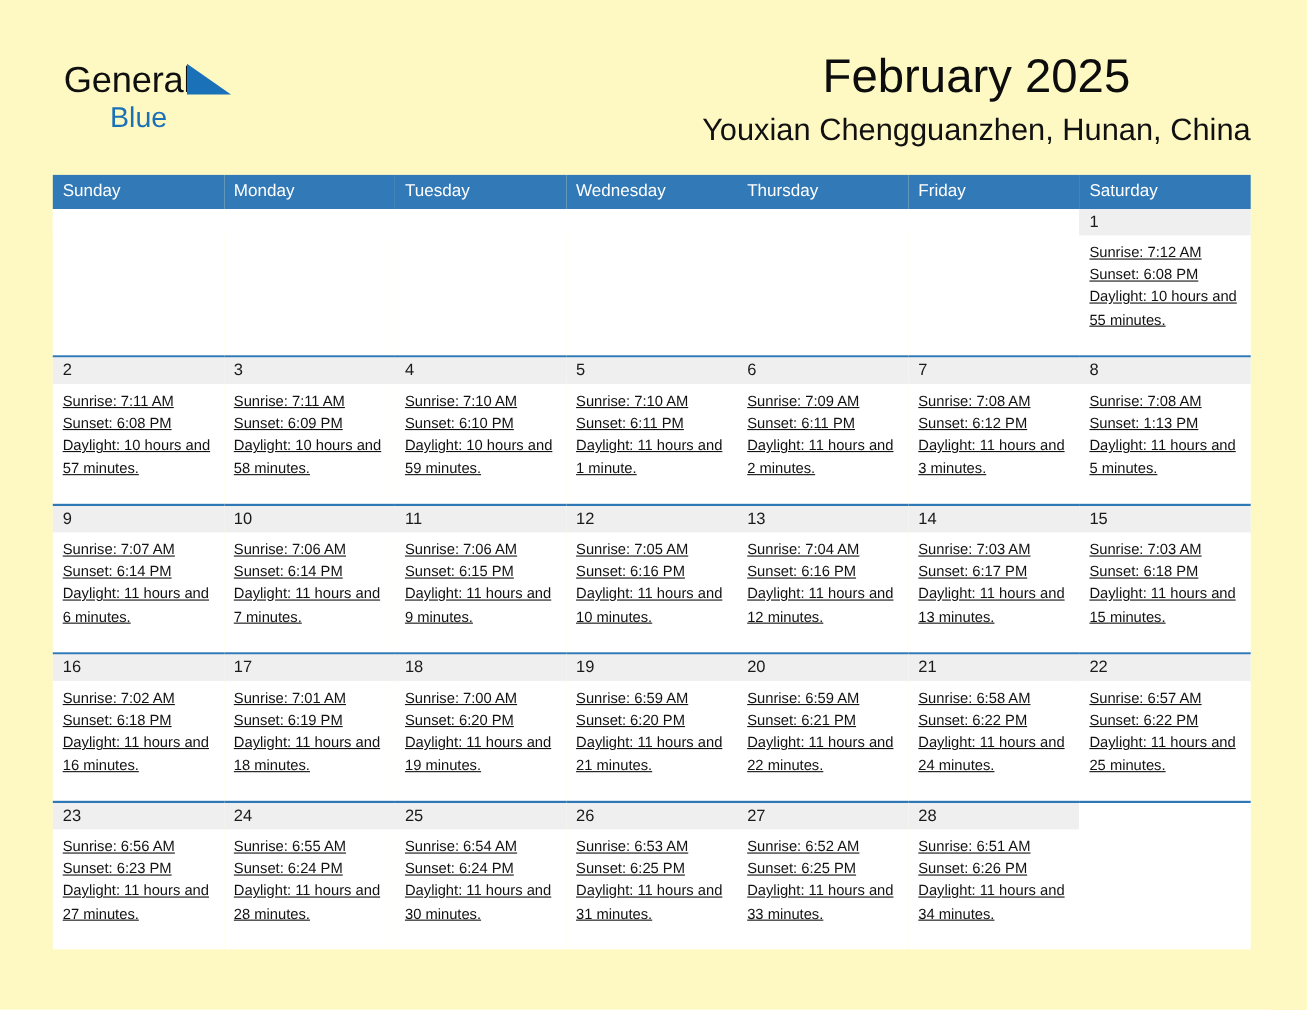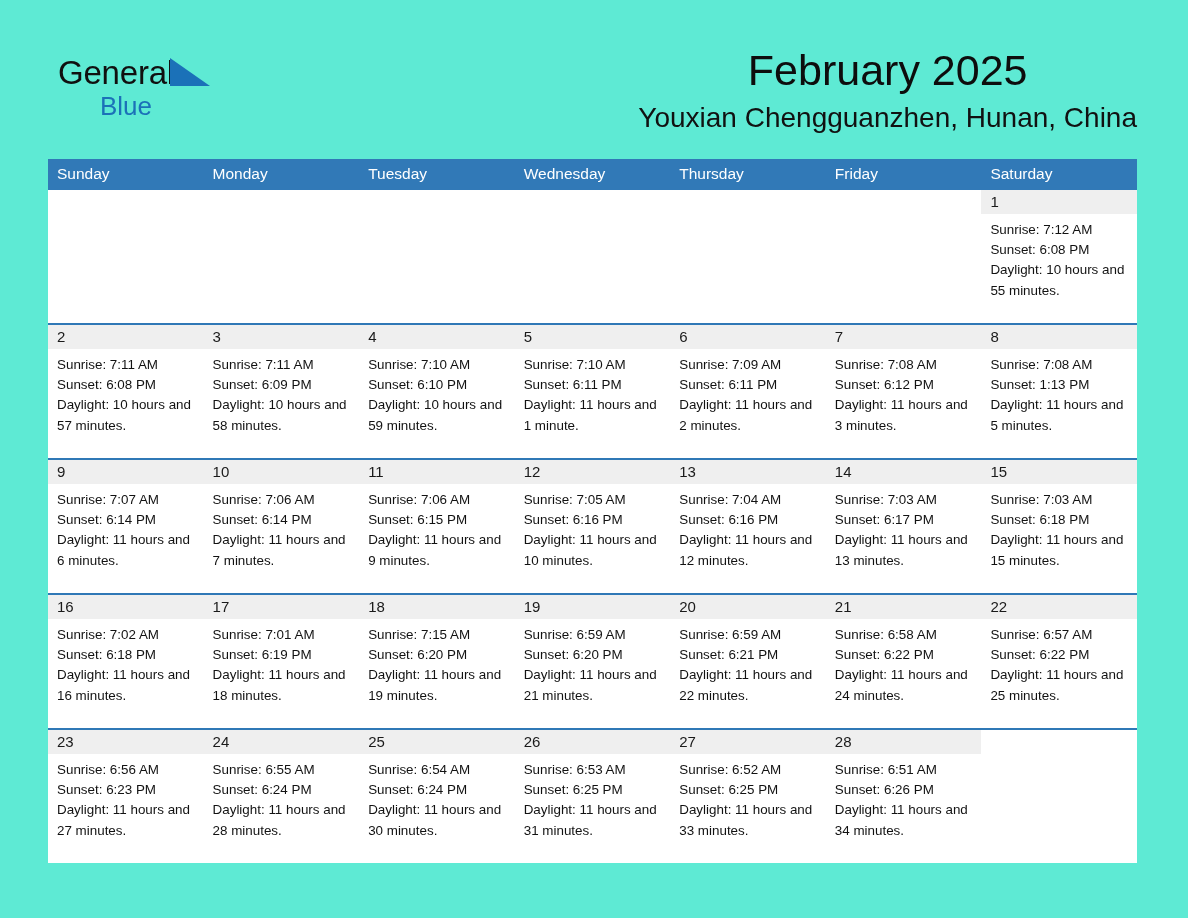--- a/index.html
+++ b/index.html
@@ -9,21 +9,21 @@
     width: 1188px;
     height: 918px;
     background: #ffffff;
     font-family: "Liberation Sans", sans-serif;
     -webkit-font-smoothing: antialiased;
   }
   .page {
     position: relative;
     width: 1188px;
     height: 918px;
-    background: #5eead4;
+    background: #fef9c3;
   }
 
   
   .header {
     position: absolute;
     left: 48px;
     top: 44px;
     right: 51px;
     height: 110px;
   }
@@ -133,20 +133,21 @@
   }
   .cell-blank .daynum-band {
     background: #ffffff;
   }
   .cell-blank { background: #ffffff; }
   .details {
     padding: 6px 6px 0 9px;
     font-size: 13.4px;
     line-height: 20.2px;
     color: #121212;
+    text-decoration: underline;
   }
   .details div { white-space: nowrap; }
   .details .wrap { white-space: normal; }
 </style>
 </head>
 <body>
 
 <div class="page">
 
   <div class="header">
@@ -382,21 +383,21 @@
                 <div>Sunrise: 7:01 AM</div>
                 <div>Sunset: 6:19 PM</div>
                 <div class="wrap">Daylight: 11 hours and 18 minutes.</div>
               </div>
             </div>
           </td>
           <td>
             <div class="cell-inner">
               <div class="daynum-band">18</div>
               <div class="details">
-                <div>Sunrise: 7:15 AM</div>
+                <div>Sunrise: 7:00 AM</div>
                 <div>Sunset: 6:20 PM</div>
                 <div class="wrap">Daylight: 11 hours and 19 minutes.</div>
               </div>
             </div>
           </td>
           <td>
             <div class="cell-inner">
               <div class="daynum-band">19</div>
               <div class="details">
                 <div>Sunrise: 6:59 AM</div>

